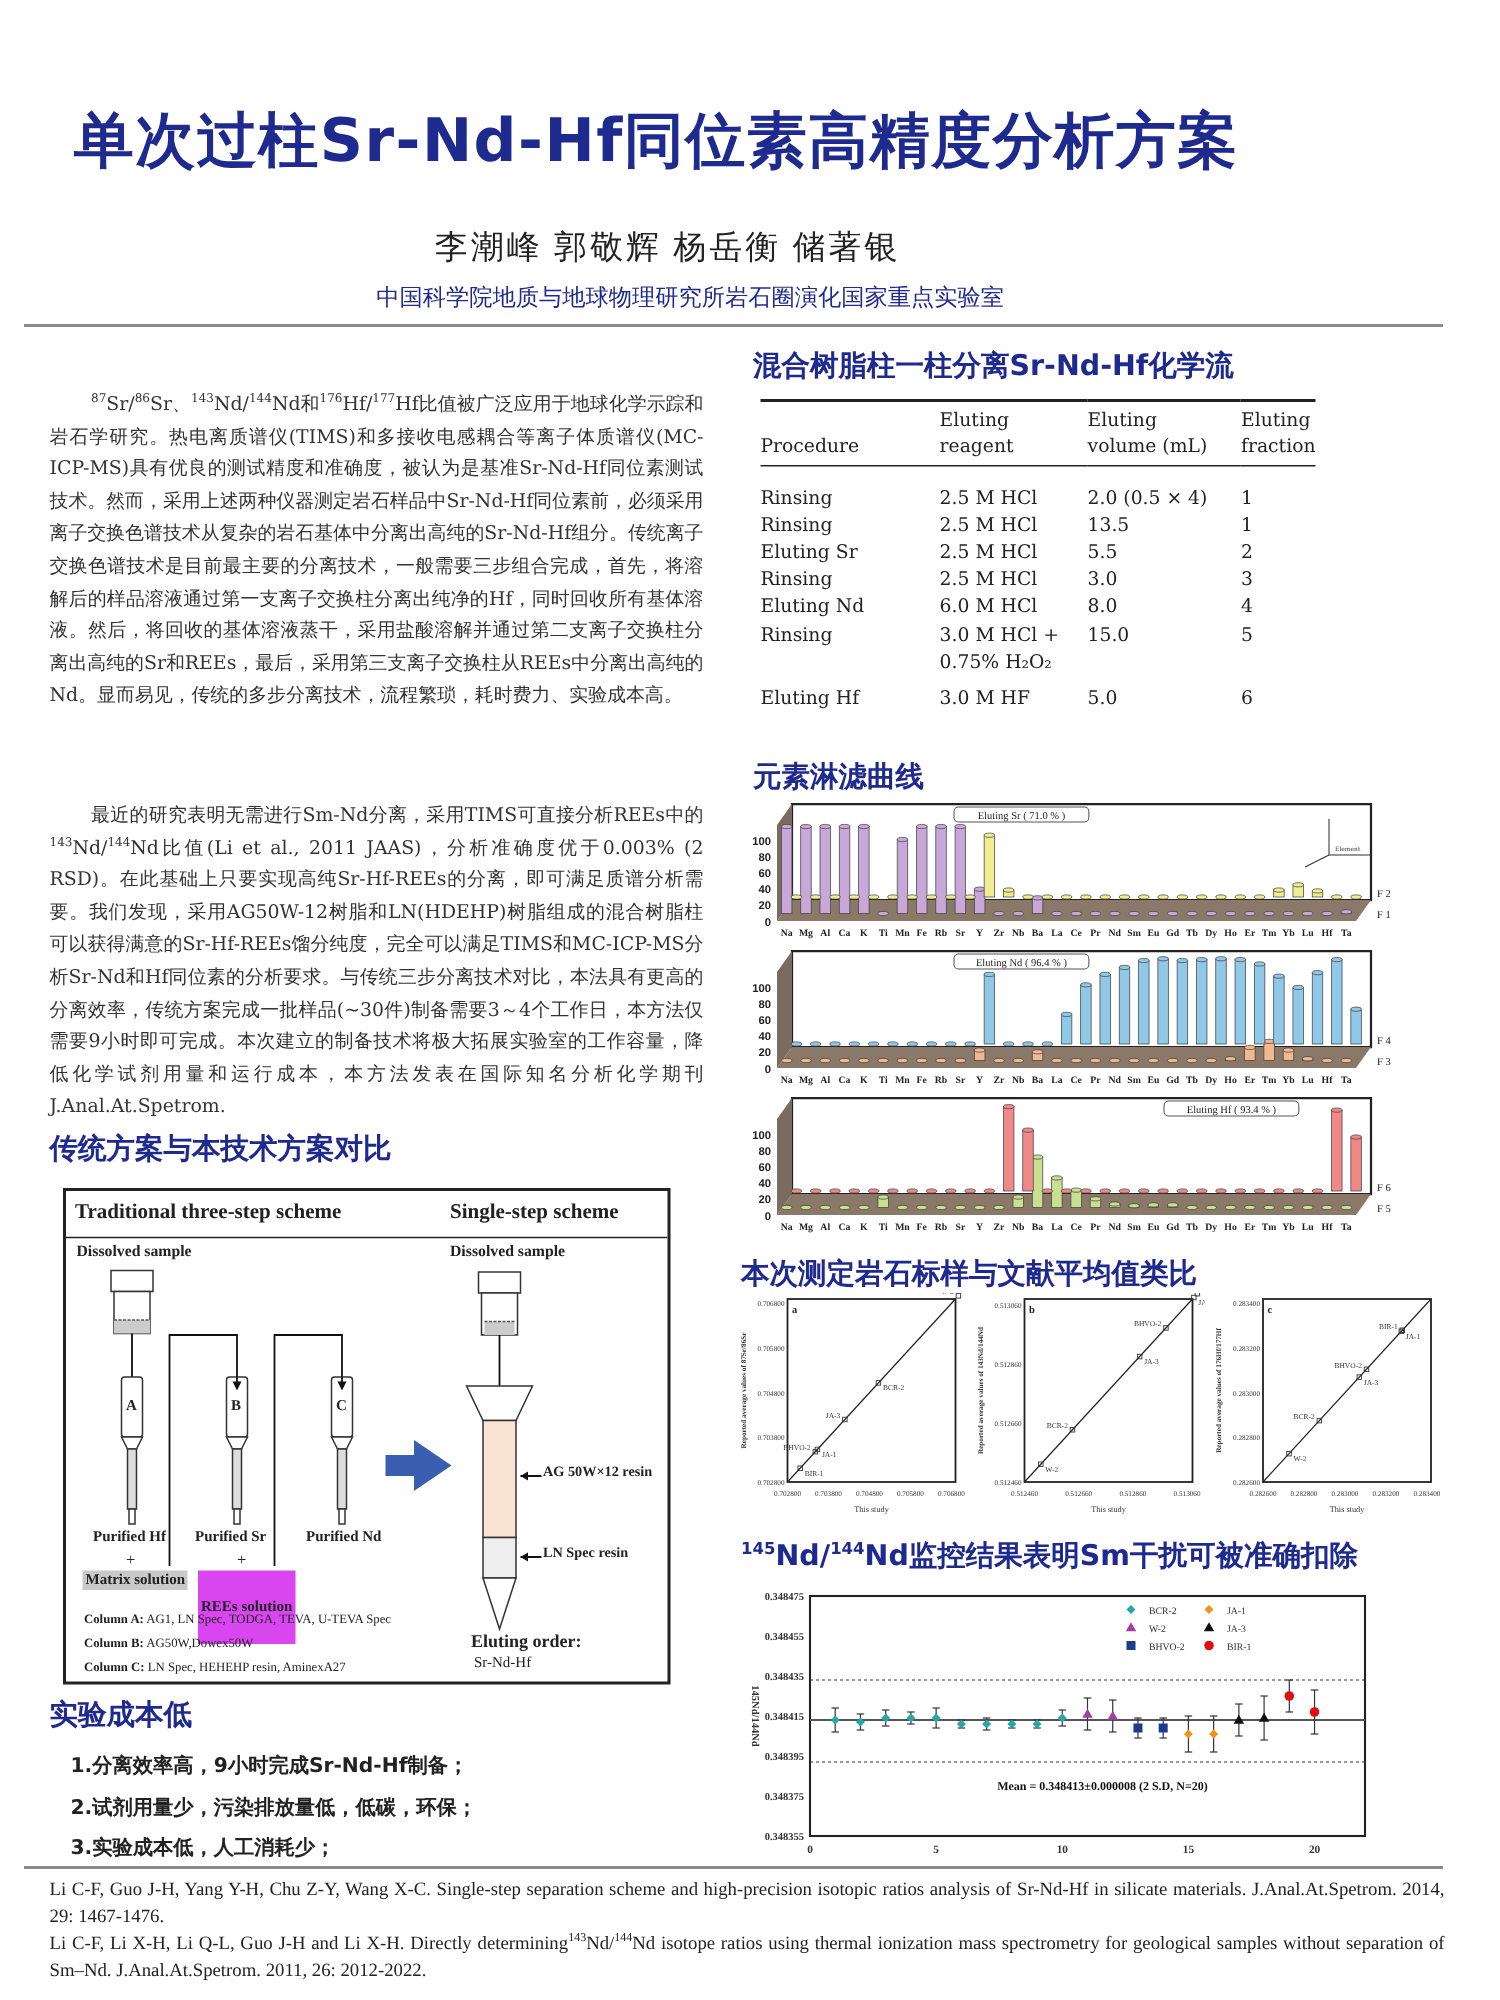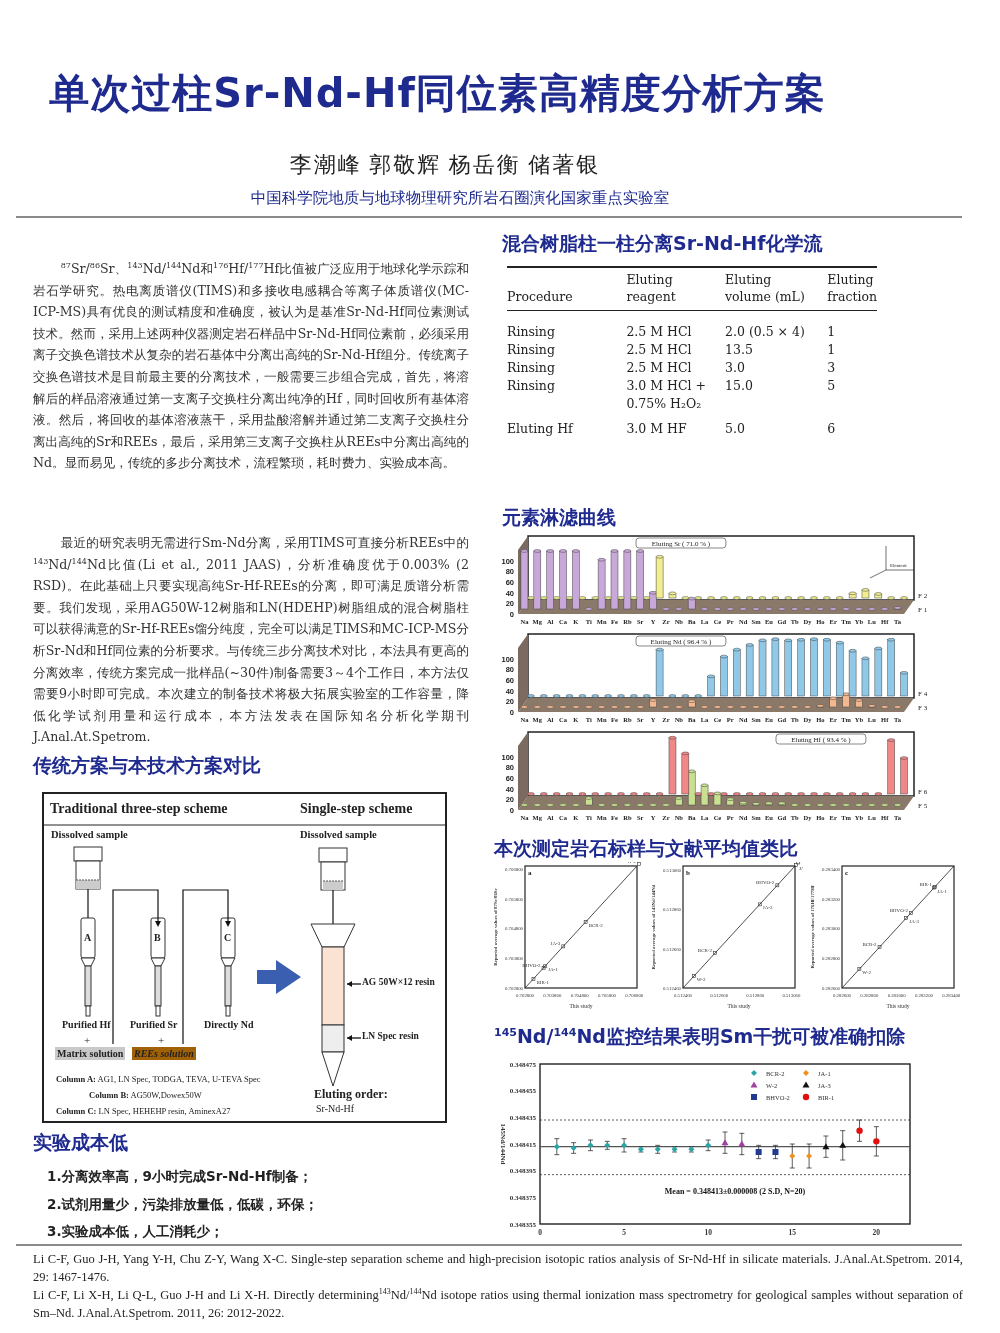--- a/index.html
+++ b/index.html
@@ -89,27 +89,27 @@
   </svg>
   <div class="abs small" style="left:6px;top:7px;font-size:14px;font-weight:bold;">Traditional three-step scheme</div>
   <div class="abs small" style="left:256px;top:7px;font-size:14px;font-weight:bold;">Single-step scheme</div>
   <div class="abs small" style="left:7px;top:35px;font-size:10.5px;font-weight:bold;">Dissolved sample</div>
   <div class="abs small" style="left:256px;top:35px;font-size:10.5px;font-weight:bold;">Dissolved sample</div>
   <div class="abs small" style="left:40px;top:138px;font-size:10px;font-weight:bold;">A</div>
   <div class="abs small" style="left:110px;top:138px;font-size:10px;font-weight:bold;">B</div>
   <div class="abs small" style="left:180px;top:138px;font-size:10px;font-weight:bold;">C</div>
   <div class="abs small" style="left:18px;top:225px;font-size:10px;font-weight:bold;">Purified  Hf</div>
   <div class="abs small" style="left:86px;top:225px;font-size:10px;font-weight:bold;">Purified  Sr</div>
-  <div class="abs small" style="left:160px;top:225px;font-size:10px;font-weight:bold;">Directly  Nd</div>
+  <div class="abs small" style="left:160px;top:225px;font-size:10px;font-weight:bold;">Purified  Nd</div>
   <div class="abs small" style="left:40px;top:240px;font-size:11px;">+</div>
   <div class="abs small" style="left:114px;top:240px;font-size:11px;">+</div>
   <div class="abs small" style="left:11px;top:253px;font-size:10px;font-weight:bold;background:#c9c9c9;padding:1px 2px;">Matrix solution</div>
-  <div class="abs small" style="left:88px;top:253px;font-size:10px;font-weight:bold;background:#a16207;padding:1px 2px;font-style:italic;">REEs solution</div>
+  <div class="abs small" style="left:88px;top:253px;font-size:10px;font-weight:bold;background:#d946ef;padding:19px 2px;">REEs solution</div>
   <div class="abs small" style="left:12px;top:280px;font-size:8.5px;"><b>Column A:</b> <span>AG1, LN Spec, TODGA, TEVA, U-TEVA Spec</span></div>
-  <div class="abs small" style="left:12px;top:296px;font-size:8.5px;margin-left:33px;"><b>Column B:</b> <span>AG50W,Dowex50W</span></div>
+  <div class="abs small" style="left:12px;top:296px;font-size:8.5px;"><b>Column B:</b> <span>AG50W,Dowex50W</span></div>
   <div class="abs small" style="left:12px;top:312px;font-size:8.5px;"><b>Column C:</b> <span>LN Spec, HEHEHP resin, AminexA27</span></div>
   <div class="abs small" style="left:318px;top:183px;font-size:9.5px;font-weight:bold;white-space:nowrap;">AG 50W×12 resin</div>
   <div class="abs small" style="left:318px;top:237px;font-size:9.5px;font-weight:bold;white-space:nowrap;">LN Spec resin</div>
   <div class="abs small" style="left:270px;top:293px;font-size:12px;font-weight:bold;">Eluting order:</div>
   <div class="abs small" style="left:272px;top:309px;font-size:10px;">Sr-Nd-Hf</div>
 </div>
 
 <div class="abs sec-h" style="left:33px;top:1130px;">实验成本低</div>
 <div class="abs adv" style="left:47px;top:1168px;"><span>1.</span><span>分离效率高，9小时完成Sr-Nd-Hf制备；</span></div>
 <div class="abs adv" style="left:47px;top:1196px;"><span>2.</span><span>试剂用量少，污染排放量低，低碳，环保；</span></div>
@@ -137,24 +137,36 @@
           <td>2.0 (0.5 × 4)</td>
           <td>1</td>
         </tr>
       <tr>
           <td>Rinsing</td>
           <td>2.5 M HCl</td>
           <td>13.5</td>
           <td>1</td>
         </tr>
       <tr>
+          <td>Eluting Sr</td>
+          <td>2.5 M HCl</td>
+          <td>5.5</td>
+          <td>2</td>
+        </tr>
+      <tr>
           <td>Rinsing</td>
           <td>2.5 M HCl</td>
           <td>3.0</td>
           <td>3</td>
+        </tr>
+      <tr>
+          <td>Eluting Nd</td>
+          <td>6.0 M HCl</td>
+          <td>8.0</td>
+          <td>4</td>
         </tr>
       <tr>
           <td>Rinsing</td>
           <td><span>3.0 M HCl +</span><br><span>0.75% H₂O₂</span></td>
           <td>15.0</td>
           <td>5</td>
         </tr>
       <tr style="height:6px;">
           <td colspan="4"></td>
         </tr>

